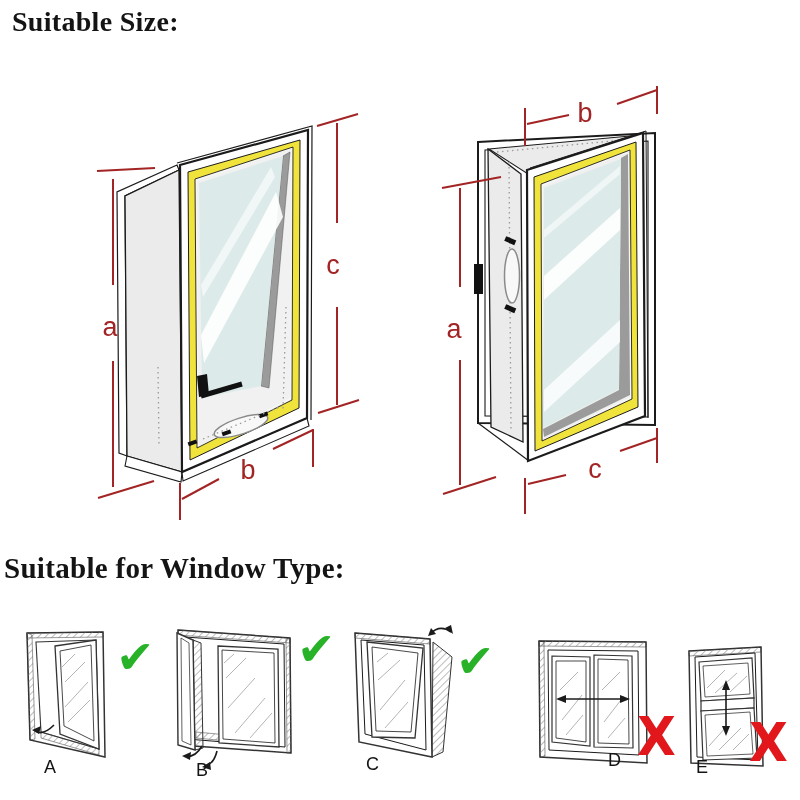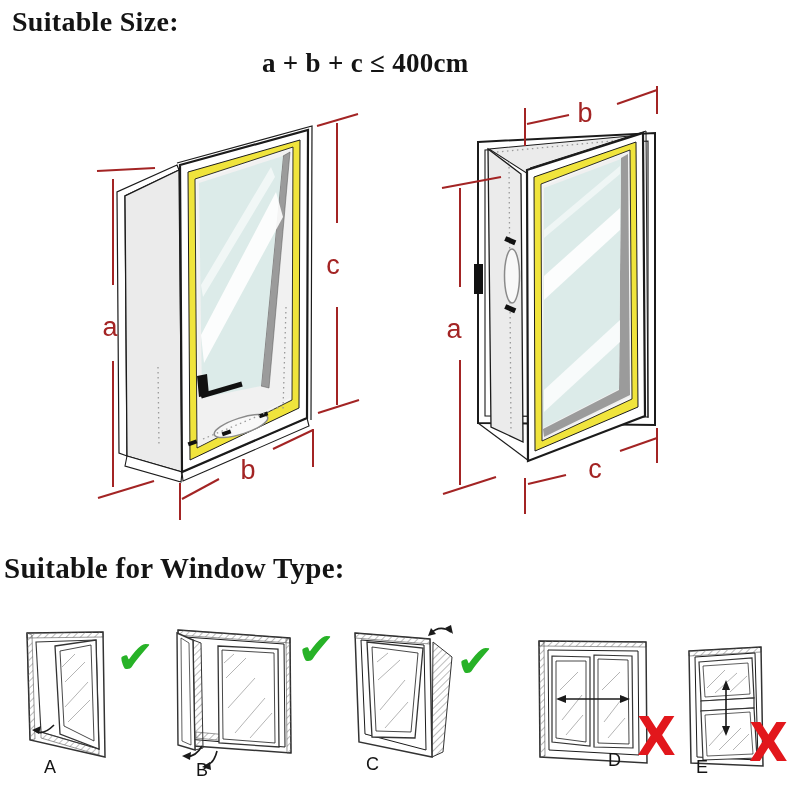--- a/index.html
+++ b/index.html
@@ -42,21 +42,20 @@
   .lineart{stroke:#333;fill:#fff;}
   .ghatch{stroke:#b5b5b5;stroke-width:1;fill:none;}
   .arrowln{stroke:#1b1b1b;stroke-width:1.6;fill:none;}
 </style>
 </head>
 <body>
 
 <div class="canvas">
 
   <div class="h1 title1">Suitable Size:</div>
-  <div class="h1 formula">a + b + c ≤ 400cm</div>
 
   <svg class="diagL" width="320" height="440" viewBox="0 0 320 440">
 
     <polygon points="107,70 47,97 49,358 57,361 55,101 109,75" fill="#fff" stroke="#1b1b1b" stroke-width="1.2"></polygon>
     <polygon points="109,75 55,101 57,361 112,377" fill="var(--fabric_gray)" stroke="#1b1b1b" stroke-width="1.3"></polygon>
     <polygon points="57,361 112,377 111,387 55,371" fill="#fff" stroke="#1b1b1b" stroke-width="1.1"></polygon>
     <polygon points="112,377 237,323 239,331 113,386" fill="#fff" stroke="#1b1b1b" stroke-width="1.1"></polygon>
 
     <polyline points="107,68 242,31 241,325" class="outline" stroke-width="1.2"></polyline>
     <polygon points="110,70 238,35 237,323 112,377" fill="#fff" stroke="#1b1b1b" stroke-width="2.2"></polygon>

